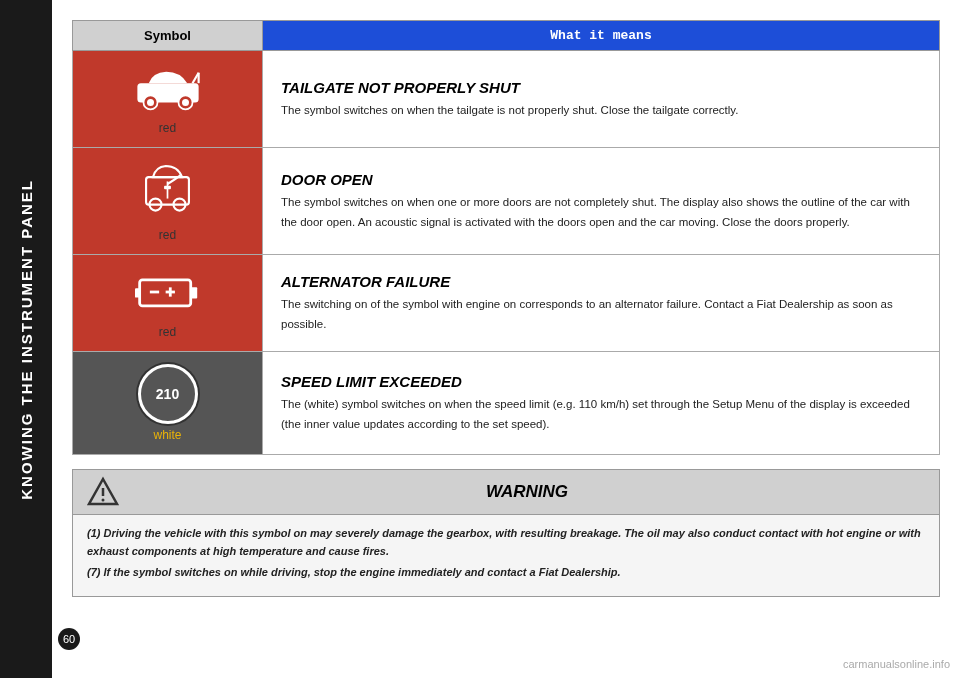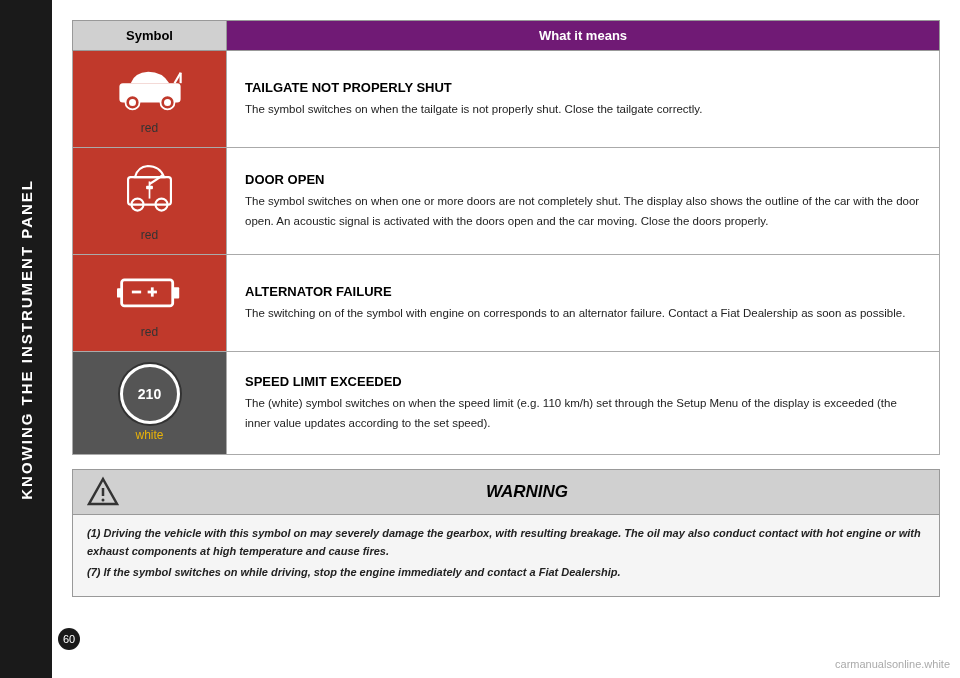--- a/index.html
+++ b/index.html
@@ -57,58 +57,60 @@
     .symbol-table thead tr th {
       background: #d0d0d0;
       border: 1px solid #999;
       padding: 7px 14px;
       font-size: 13px;
       font-weight: bold;
       text-align: center;
     }
 
     .symbol-table thead tr th.header-what {
-      background: #701a75;
+      background: #1d4ed8;
       color: #fff;
+      font-family: Liberation Mono, monospace;
     }
 
     .symbol-table tbody tr {
       border-bottom: 1px solid #aaa;
     }
 
     .symbol-table tbody tr td {
       border: 1px solid #aaa;
       vertical-align: middle;
       padding: 10px 14px;
     }
 
     .symbol-cell {
-      width: 154px;
+      width: 190px;
       text-align: center;
       padding: 12px 8px !important;
     }
 
     .symbol-label {
       font-size: 12px;
       color: #333;
       margin-top: 4px;
       display: block;
     }
 
     .desc-cell {
       padding: 12px 18px !important;
       vertical-align: top;
     }
 
     .desc-title {
-      font-size: 13px;
+      font-size: 15px;
       font-weight: bold;
       text-transform: uppercase;
       margin-bottom: 4px;
       display: block;
+      font-style: italic;
     }
 
     .desc-text {
       font-size: 11.5px;
       color: #222;
       line-height: 1.5;
     }
 
     
     .icon-container {
@@ -362,13 +364,13 @@
         <p>(1) Driving the vehicle with this symbol on may severely damage the gearbox, with resulting breakage. The oil may also conduct contact with hot engine or with exhaust components at high temperature and cause fires.</p>
         <p>(7) If the symbol switches on while driving, stop the engine immediately and contact a Fiat Dealership.</p>
       </div>
     </div>
   </div>
 
 </div>
 
 <div class="page-number">60</div>
 
-<div class="watermark">carmanualsonline.white</div>
+<div class="watermark">carmanualsonline.info</div>
 
 </body></html>

